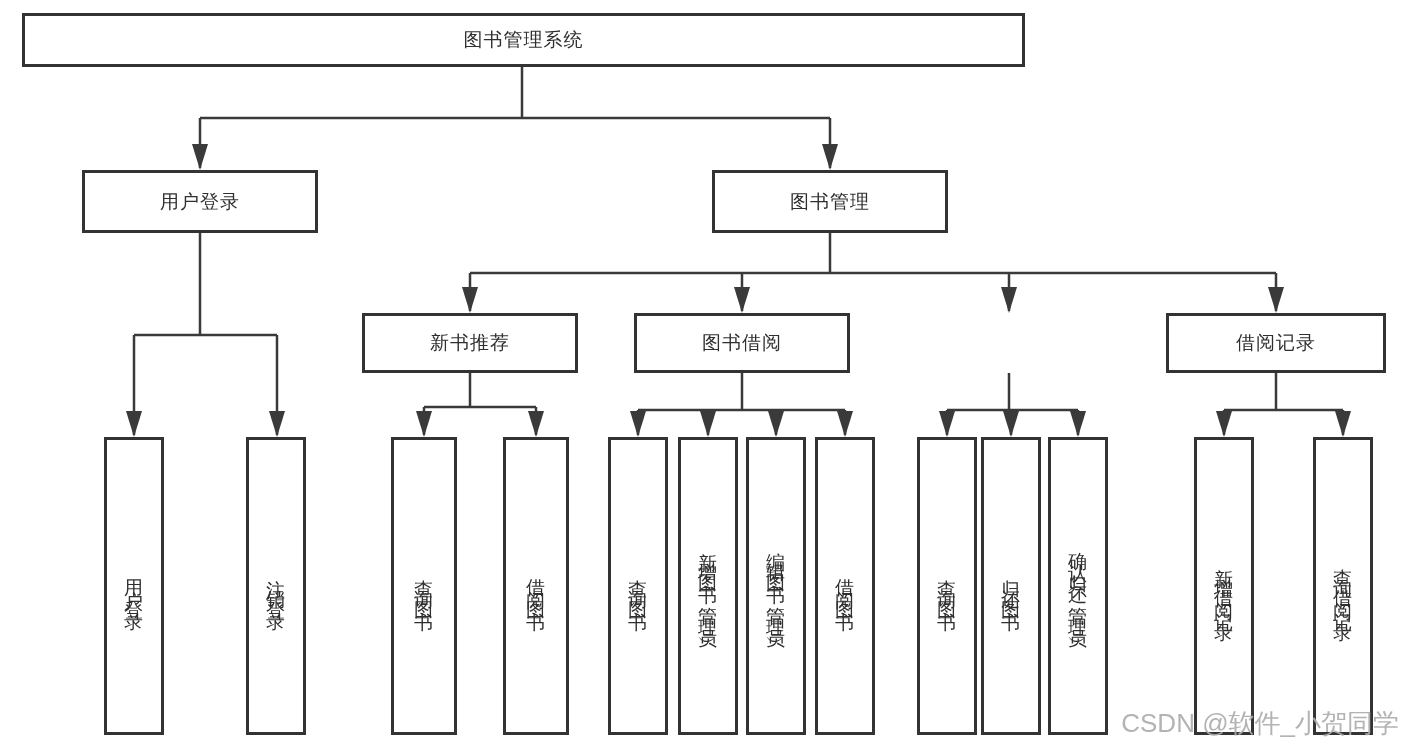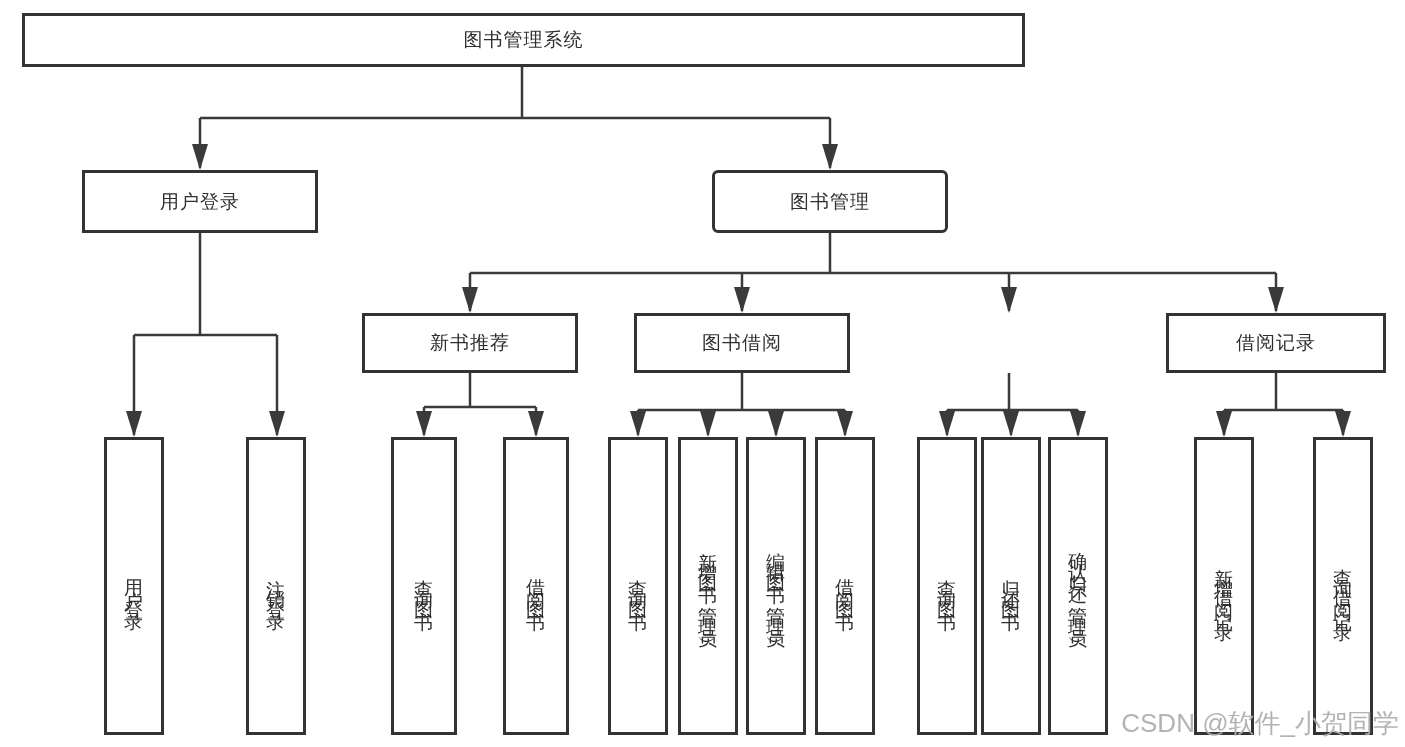--- a/index.html
+++ b/index.html
@@ -28,21 +28,21 @@
     writing-mode: vertical-rl;
     text-orientation: upright;
     font-size: 19px;
     letter-spacing: 11px;
     line-height: 1;
     color: #2f2f2f;
   }
   
   .n-root  { left: 22px;  top: 13px;  width: 1003px; height: 54px; }
   .n-l2a   { left: 82px;  top: 170px; width: 236px;  height: 63px; }
-  .n-l2b   { left: 712px; top: 170px; width: 236px;  height: 63px; border-radius: 6px; }
+  .n-l2b   { left: 712px; top: 170px; width: 236px;  height: 63px; }
   .n-g1    { left: 362px;  top: 313px; width: 216px; height: 60px; }
   .n-g2    { left: 634px;  top: 313px; width: 216px; height: 60px; }
   .n-g3    { left: 901px;  top: 313px; width: 216px; height: 60px; }
   .n-g4    { left: 1166px; top: 313px; width: 220px; height: 60px; }
   
   .leaf { top: 437px; height: 298px; width: 60px; }
   .n-a1 { left: 104px; }
   .n-a2 { left: 246px; }
   .n-b1 { left: 391px; width: 66px; }
   .n-b2 { left: 503px; width: 66px; }

